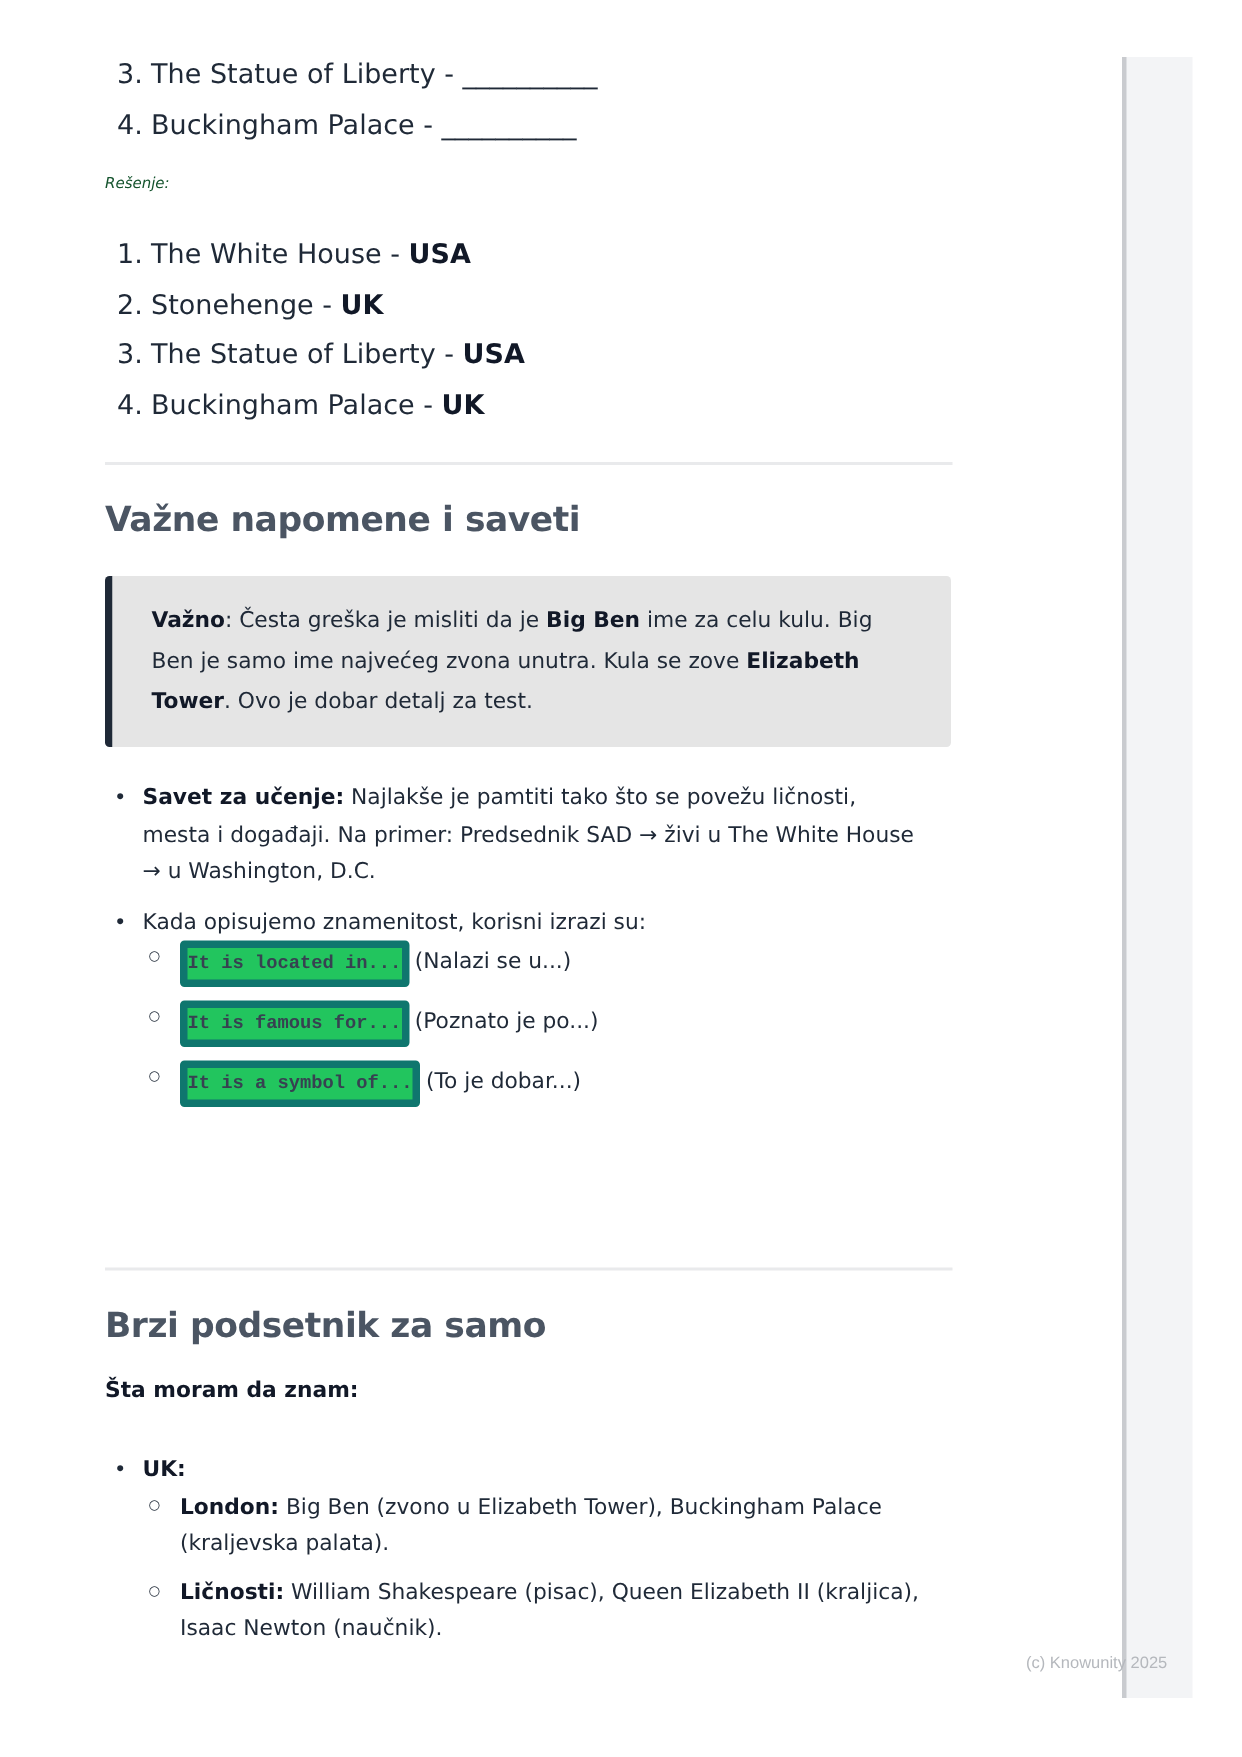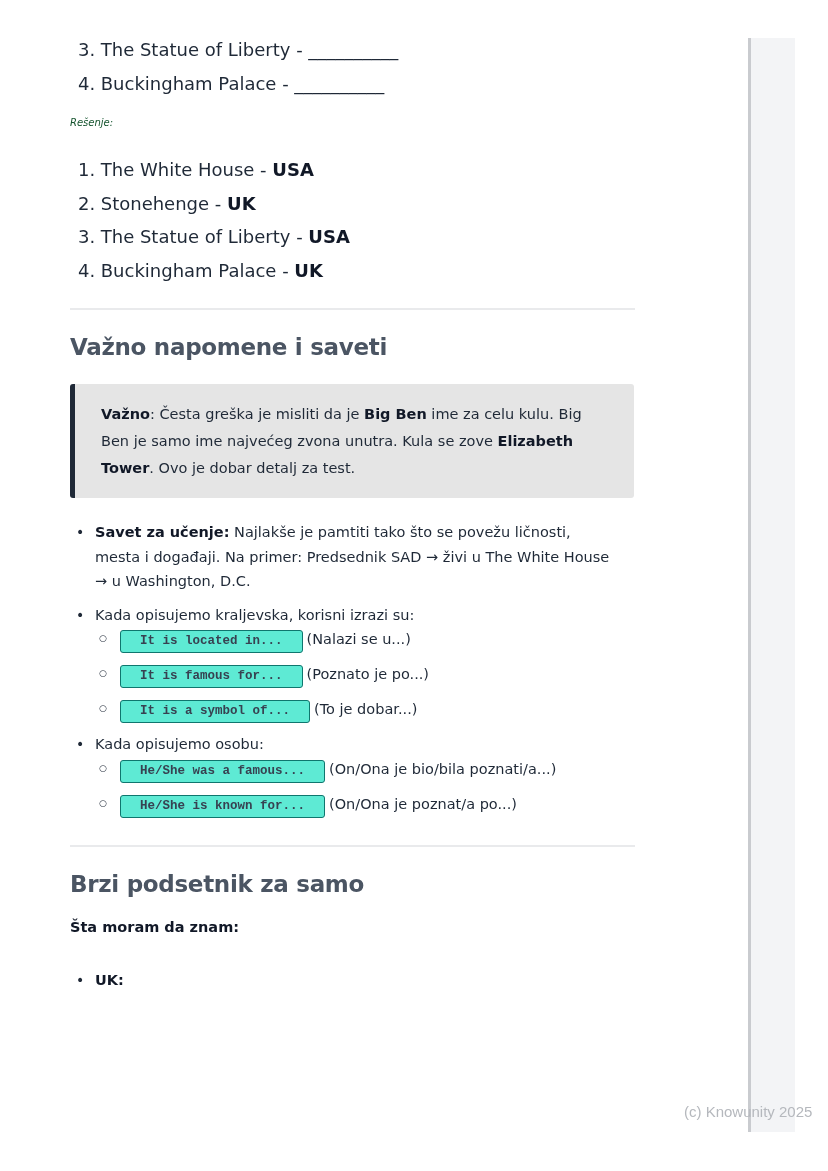--- a/index.html
+++ b/index.html
@@ -7,21 +7,21 @@
     width: 828px; height: 1171px; position: relative; overflow: hidden;
     font-family: "DejaVu Sans", "Liberation Sans", sans-serif;
     color: #1f2937;
   }
   .page { position: absolute; left: 70px; top: 0; width: 565px; }
   .side-panel {
     position: absolute; left: 748px; top: 38px; width: 44px; height: 1094px;
     background: #f3f4f6; border-left: 3px solid #c9cbcf;
   }
   .footer {
-    position: absolute; left: 684px; top: 1103px; font-size: 15px; color: #b5b8bd;
+    position: absolute; left: 684px; top: 1103px; font-size: 11px; color: #b5b8bd;
     font-family: "Liberation Sans", sans-serif;
   }
   .olist { position: absolute; left: 8px; margin: 0; padding: 0; list-style: none; font-size: 18px; }
   .olist li { height: 33.5px; line-height: 20px; white-space: nowrap; }
   .olist .num { display: inline-block; width: 17px; }
   b { font-weight: 700; color: #111827; }
   .italic { position: absolute; left: 0; top: 117px; font-style: italic; font-size: 10px; color: #14532d; }
   .hr { position: absolute; left: 0; width: 565px; height: 2px; background: #e9eaec; }
   h2 {
     position: absolute; left: 0; margin: 0; font-size: 23px; font-weight: 700; color: #4b5563;
@@ -34,22 +34,22 @@
   }
   .bullets { position: absolute; left: 0; margin: 0; padding: 0; list-style: none; font-size: 14.5px; }
   .bullets > li { position: relative; padding-left: 25px; line-height: 24.5px; }
   .bullets > li::before { content: "•"; position: absolute; left: 6px; top: 0; font-size: 14px; }
   .sub { list-style: none; margin: 0; padding: 0; }
   .sub li { position: relative; padding-left: 25px; line-height: 24px; margin-bottom: 9px; }
   .sub li::before { content: "○"; position: absolute; left: 4px; top: -1px; font-size: 9px; }
   .code {
     display: inline-block; font-family: "Liberation Mono", "DejaVu Sans Mono", monospace;
     font-weight: 700; font-size: 12.5px; color: #374151;
-    background: #5eead4; border: 1px solid #0f766e; border-radius: 3px;
-    padding: 0 19px; line-height: 21px; margin-right: 4px;
+    background: #22c55e; border: 5px solid #0f766e; border-radius: 3px;
+    padding: 0 0; line-height: 21px; margin-right: 4px;
   }
   .subhead { position: absolute; left: 0; top: 919px; font-size: 14.5px; font-weight: 700; color: #111827; }
 </style>
 </head>
 <body>
 
 <div class="side-panel"></div>
 
 <div class="page">
 
@@ -62,51 +62,48 @@
 
   <ol class="olist" style="top:160px;">
     <li><span class="num">1.</span> <span>The White House - </span><b>USA</b></li>
     <li><span class="num">2.</span> <span>Stonehenge - </span><b>UK</b></li>
     <li><span class="num">3.</span> <span>The Statue of Liberty - </span><b>USA</b></li>
     <li><span class="num">4.</span> <span>Buckingham Palace - </span><b>UK</b></li>
   </ol>
 
   <div class="hr" style="top:308px;"></div>
 
-  <h2 style="top:334px;">Važno napomene i saveti</h2>
+  <h2 style="top:334px;">Važne napomene i saveti</h2>
 
   <div class="callout">
     <b>Važno</b><span>: Česta greška je misliti da je </span><b>Big Ben</b><span> ime za celu kulu. Big Ben je samo ime najvećeg zvona unutra. Kula se zove </span><b>Elizabeth Tower</b><span>. Ovo je dobar detalj za test.</span>
   </div>
 
   <ul class="bullets" style="top:520px; width:545px;">
     <li style="margin-bottom:9px;"><b>Savet za učenje:</b><span> Najlakše je pamtiti tako što se povežu ličnosti, mesta i događaji. Na primer: Predsednik SAD → živi u The White House → u Washington, D.C.</span></li>
     <li style="margin-bottom:6px;">
-      <span>Kada opisujemo kraljevska, korisni izrazi su:</span>
+      <span>Kada opisujemo znamenitost, korisni izrazi su:</span>
       <ul class="sub">
         <li><span class="code">It is located in...</span><span>(Nalazi se u...)</span></li>
         <li><span class="code">It is famous for...</span><span>(Poznato je po...)</span></li>
         <li><span class="code">It is a symbol of...</span><span>(To je dobar...)</span></li>
-      </ul>
-    </li>
-    <li>
-      <span>Kada opisujemo osobu:</span>
-      <ul class="sub">
-        <li><span class="code">He/She was a famous...</span><span>(On/Ona je bio/bila poznati/a...)</span></li>
-        <li><span class="code">He/She is known for...</span><span>(On/Ona je poznat/a po...)</span></li>
       </ul>
     </li>
   </ul>
 
   <div class="hr" style="top:845px;"></div>
 
   <h2 style="top:871px;">Brzi podsetnik za samo</h2>
 
   <div class="subhead">Šta moram da znam:</div>
 
   <ul class="bullets" style="top:968px; width:550px;">
     <li>
       <b>UK:</b>
+      <ul class="sub">
+        <li><b>London:</b><span> Big Ben (zvono u Elizabeth Tower), Buckingham Palace (kraljevska palata).</span></li>
+        <li><b>Ličnosti:</b><span> William Shakespeare (pisac), Queen Elizabeth II (kraljica), Isaac Newton (naučnik).</span></li>
+      </ul>
     </li>
   </ul>
 </div>
 
 <div class="footer">(c) Knowunity 2025</div>
 
 </body></html>

